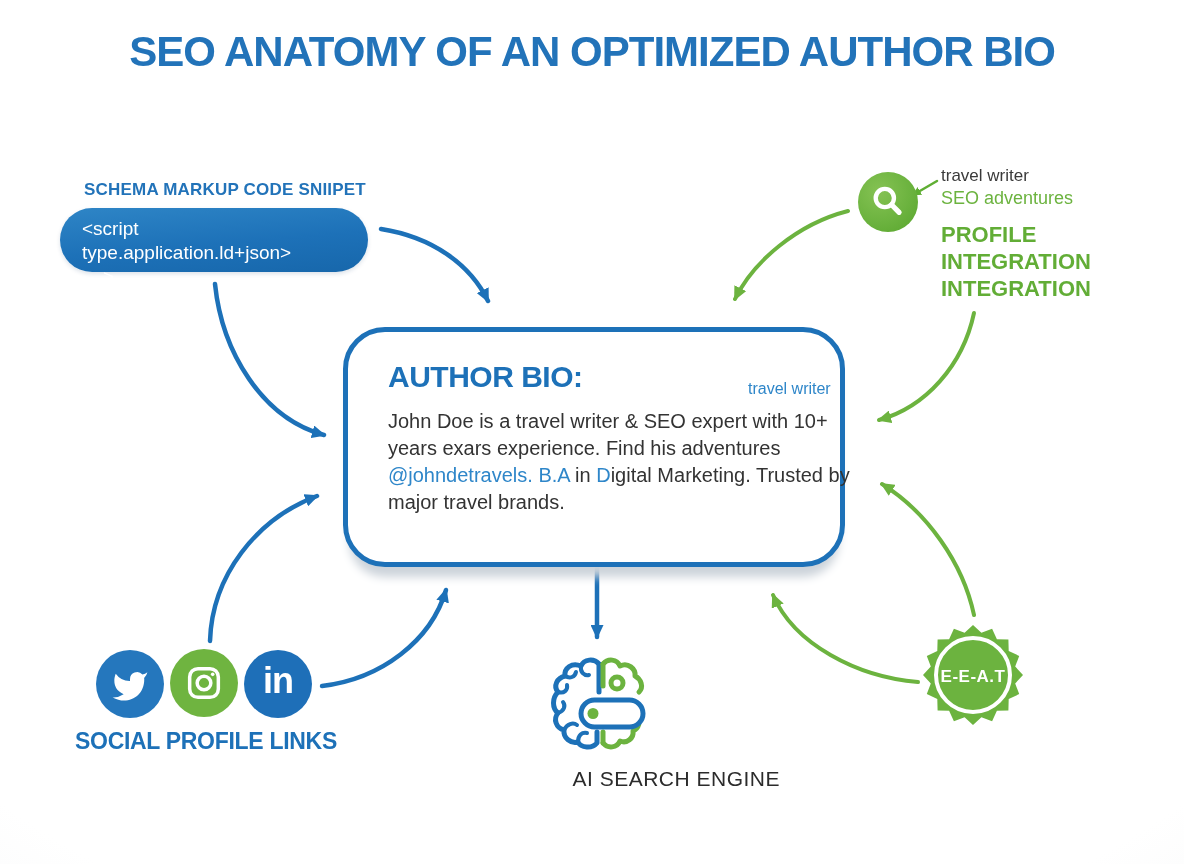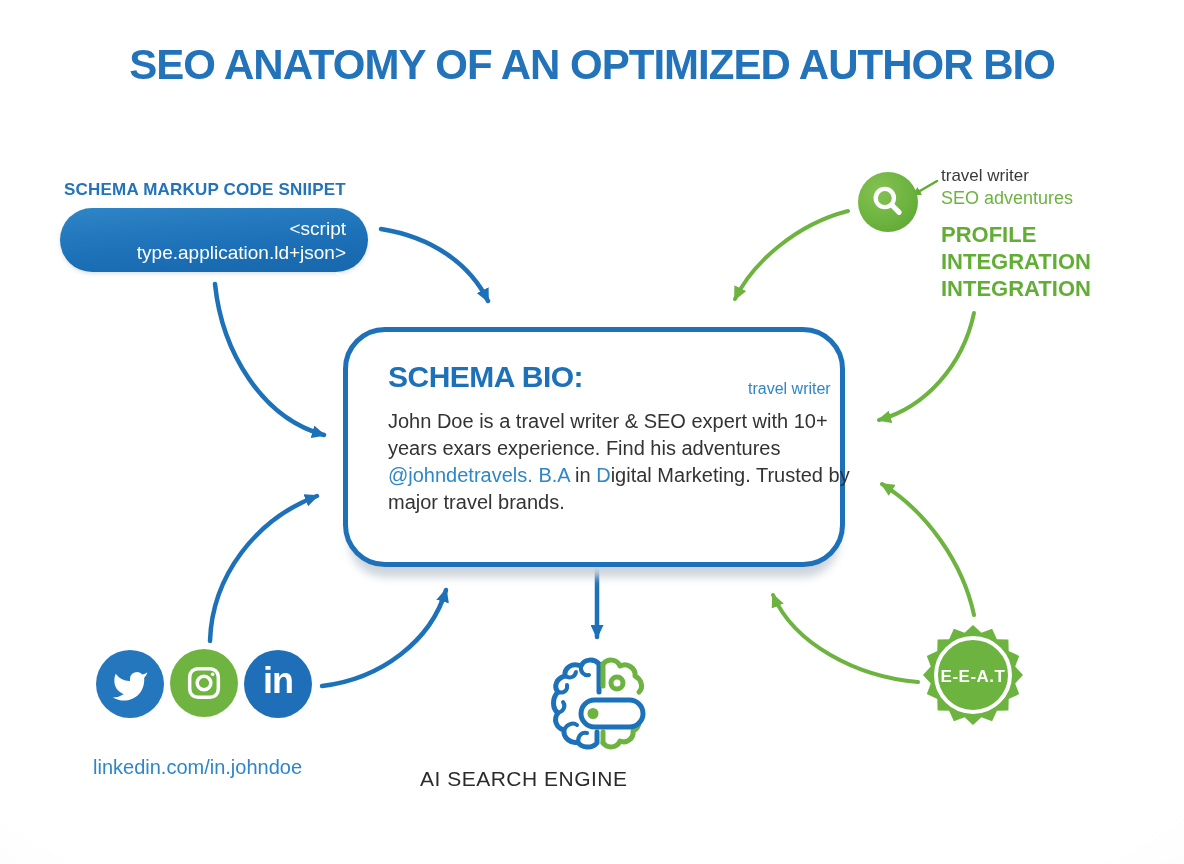--- a/index.html
+++ b/index.html
@@ -6,32 +6,32 @@
   html,body { background:#dfe1e3; }
   .canvas {
     position:relative; width:1184px; height:864px; margin:0 auto;
     font-family:"Liberation Sans", sans-serif; overflow:hidden;
     background: radial-gradient(115% 115% at 50% 42%, #ffffff 62%, #f3f4f5 88%, #e7e9ea 100%);
   }
   .abs { position:absolute; }
 
   
   .title {
-    top:41px; left:0; width:100%; text-align:center;
+    top:28px; left:0; width:100%; text-align:center;
     font-size:42px; font-weight:bold; letter-spacing:-1px; color:#2273b9;
   }
 
   
   .schema-label {
-    left:64px; top:180px; font-size:17px; font-weight:bold; color:#2273b9; letter-spacing:.2px;
+    left:84px; top:180px; font-size:17px; font-weight:bold; color:#2273b9; letter-spacing:.2px;
   }
   .schema-pill {
     left:60px; top:208px; width:308px; height:64px; border-radius:32px;
     background: linear-gradient(175deg, #2e85c6 0%, #1d71b8 55%, #1767ab 100%);
-    color:#fff; padding:9px 22px; box-shadow:0 2px 4px rgba(20,60,110,.15);text-align:right;
+    color:#fff; padding:9px 22px; box-shadow:0 2px 4px rgba(20,60,110,.15);
   }
   .schema-pill .code1 { font-size:19px; line-height:24px; }
   .schema-pill .code2 { font-size:19px; line-height:24px; }
 
   
   .kw-circle {
     left:858px; top:172px; width:60px; height:60px; border-radius:50%;
     background: radial-gradient(circle at 35% 32%, #85c253 0%, #6cb33f 55%, #57a52c 100%);
     display:flex; align-items:center; justify-content:center;
   }
@@ -59,21 +59,21 @@
     display:flex; align-items:center; justify-content:center; }
   .soc-twitter   { left:96px;  top:650px; background:#2577bd; }
   .soc-instagram { left:170px; top:649px; background:#6fb440; }
   .soc-linkedin  { left:244px; top:650px; background:#1e6fb8; }
   .soc-linkedin .in-glyph { color:#fff; font-size:36px; font-weight:bold; line-height:1; margin-top:-6px; letter-spacing:-1px; }
   .soc-heading { left:75px; top:728px; font-size:23px; font-weight:bold; color:#1d71b8; letter-spacing:-.3px; }
   .soc-url { left:93px; top:756px; font-size:20px; color:#2e86c9; }
 
   
   .brain { left:551px; top:656px; }
-  .ai-label { left:420px; top:767px; width:360px; text-align:left;
+  .ai-label { left:420px; top:767px; width:360px; text-align:right;
     font-size:21px; color:#2b2b2b; letter-spacing:.5px; }
 
   
   .badge { left:918px; top:620px; }
   .eeat-label { left:860px; top:730px; width:230px; text-align:center;
     font-size:23px; font-weight:bold; color:#6cb33f; }
 
   svg { display:block; }
   .overlay { left:0; top:0; pointer-events:none; }
 </style>
@@ -125,41 +125,41 @@
   </div>
   <div class="abs kw-tag1">travel writer</div>
   <div class="abs kw-tag2">SEO adventures</div>
   <div class="abs kw-heading">
     <div>PROFILE</div>
     <div>INTEGRATION</div>
     <div>INTEGRATION</div>
   </div>
 
   <div class="abs bio-box">
-    <div class="abs bio-heading">SCHEMA BIO:</div>
+    <div class="abs bio-heading">AUTHOR BIO:</div>
     <div class="abs bio-tag">travel writer</div>
     <p class="abs bio-text"><span>John Doe is a travel writer &amp; SEO expert with 10+ years exars experience. Find his adventures </span><span class="blue">@johndetravels. B.A</span><span> in </span><span class="blue">D</span><span>igital Marketing. Trusted by major travel brands.</span></p>
   </div>
 
   <div class="abs soc-circle soc-twitter">
     <svg width="38" height="38" viewBox="0 0 24 24">
       <path fill="#ffffff" d="M23 4.5a10.9 10.9 0 0 1-3.14 1.53 4.48 4.48 0 0 0-7.86 3v1A10.66 10.66 0 0 1 3 5.5s-4 9 5 13a11.64 11.64 0 0 1-7 2c9 5 20 0 20-11.5a4.5 4.5 0 0 0-.08-.83A7.72 7.72 0 0 0 23 4.5z"></path>
     </svg>
   </div>
   <div class="abs soc-circle soc-instagram">
     <svg width="40" height="40" viewBox="0 0 24 24" fill="none" stroke="#ffffff" stroke-width="2.1" stroke-linecap="round" stroke-linejoin="round">
       <rect x="3.4" y="3.4" width="17.2" height="17.2" rx="5"></rect>
       <circle cx="12" cy="12" r="4.1"></circle>
       <circle cx="17.2" cy="6.8" r="1.1" fill="#ffffff" stroke="none"></circle>
     </svg>
   </div>
   <div class="abs soc-circle soc-linkedin">
     <span class="in-glyph">in</span>
   </div>
-  <div class="abs soc-url">linkedin.com/in.johndoe</div>
+  <div class="abs soc-heading">SOCIAL PROFILE LINKS</div>
 
   <svg class="abs brain" width="95" height="95" viewBox="0 0 95 95">
     <g fill="none" stroke-linecap="round" stroke-linejoin="round">
       <g stroke="#1d71b8" stroke-width="5">
         <path d="M48 8 C43 2 33 3 30 10 C21 6 13 12 14 20 C6 22 2 30 7 36 C1 42 1 52 7 57 C2 63 5 72 13 74 C12 82 20 88 27 86 C30 92 41 93 46 87 L46 76"></path>
         <path d="M48 8 L48 36"></path>
       </g>
       <g stroke="#1d71b8" stroke-width="4">
         <path d="M30 10 C29 16 33 20 38 19"></path>
         <path d="M14 20 C19 23 24 21 25 16"></path>

